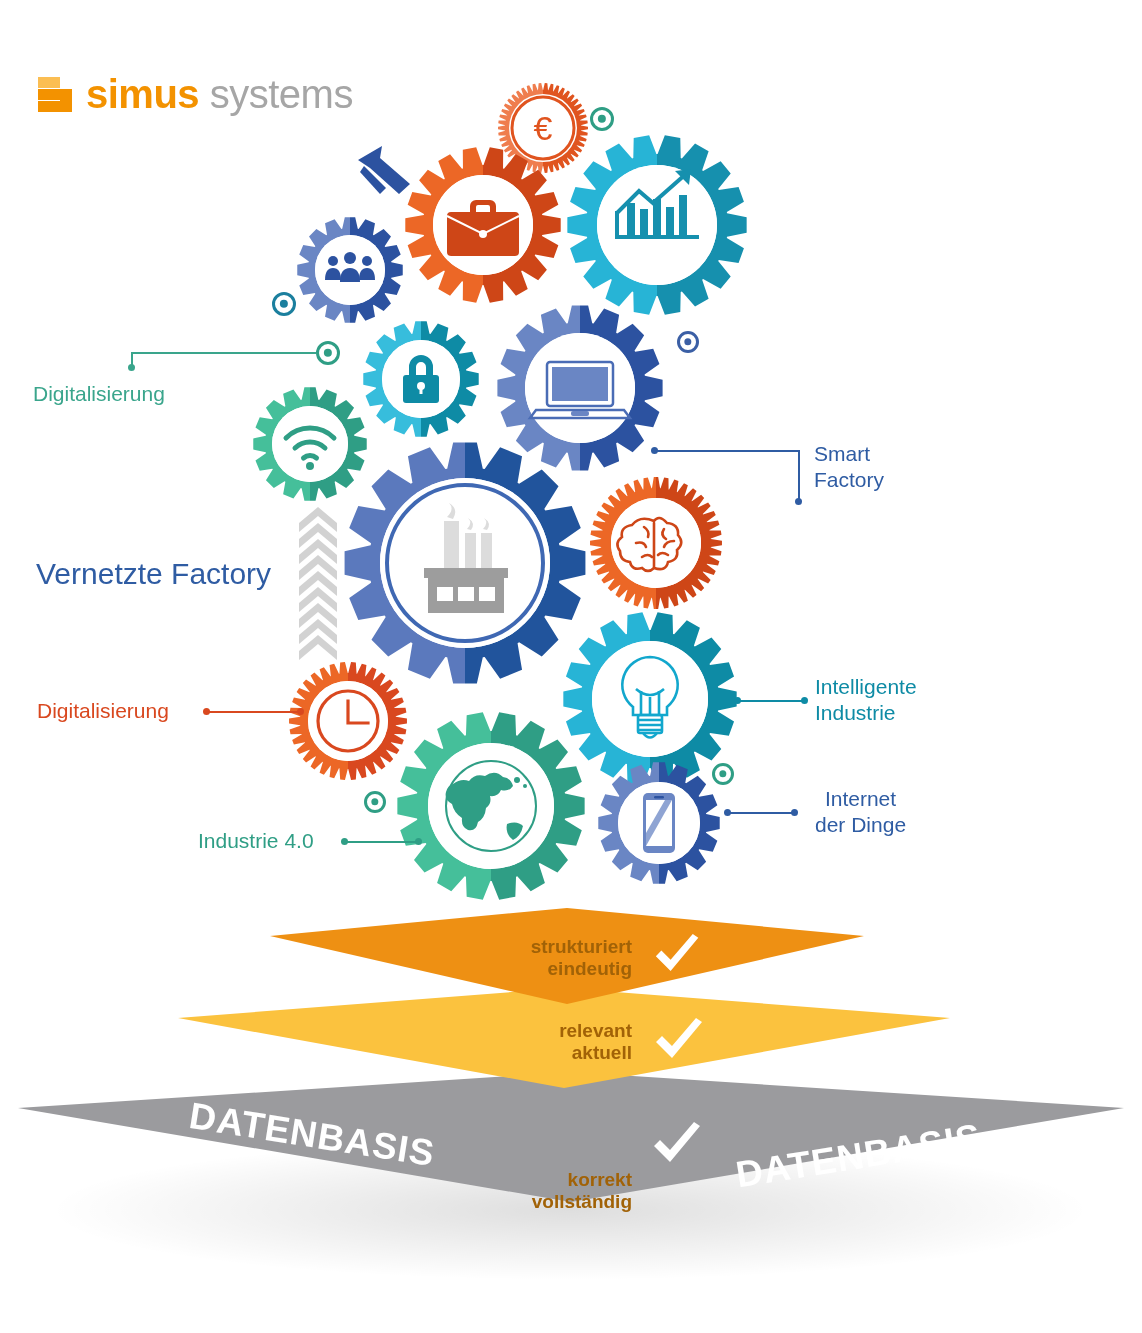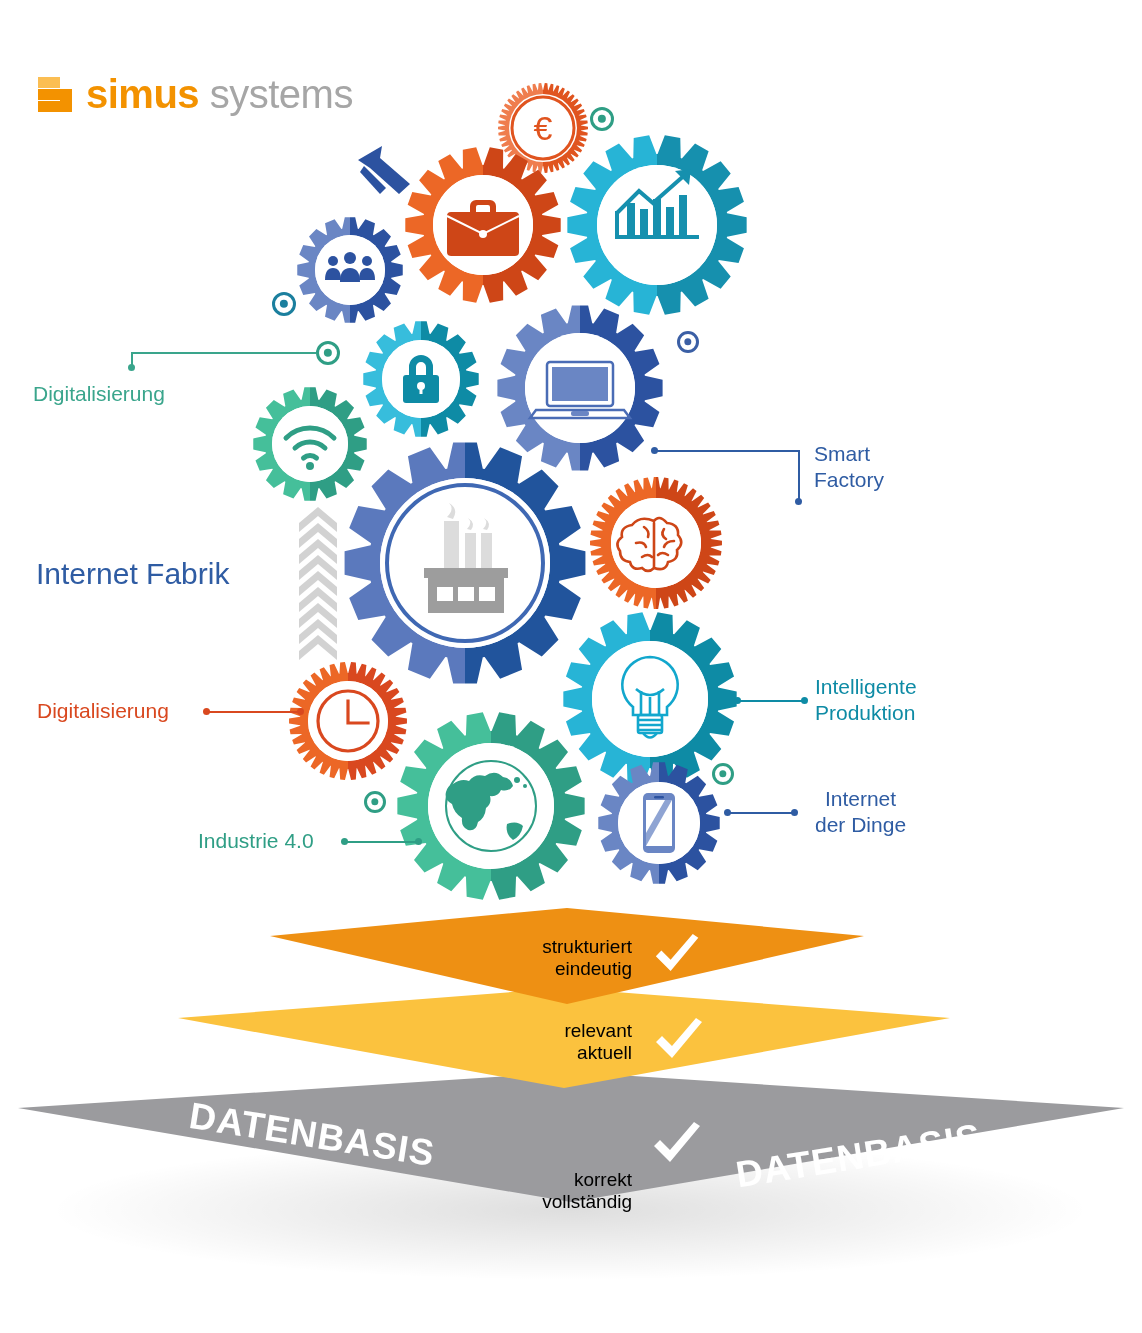--- a/index.html
+++ b/index.html
@@ -36,21 +36,21 @@
   
   .gear{position:absolute;}
   .gear svg{display:block;overflow:visible;}
 
   
   .chev{position:absolute;}
 
   
   .layer{position:absolute;}
   .layer svg{display:block;}
-  .ltext{position:absolute;color:#000000;font-weight:normal;text-align:right;line-height:1.18;}
+  .ltext{position:absolute;color:#a16207;font-weight:bold;text-align:right;line-height:1.18;}
   .check{position:absolute;}
   .dbword{position:absolute;color:#fff;font-weight:bold;font-size:37px;
           letter-spacing:1px;white-space:nowrap;}
 </style>
 </head>
 <body>
 
 <div id="stage">
 
   <div class="logo">
@@ -364,21 +364,21 @@
 
   <div class="conn">
     <div class="h" style="left:655px;top:450px;width:145px;background:#2f5ca3;"></div>
     <div class="v" style="left:798px;top:450px;height:52px;background:#2f5ca3;"></div>
     <div class="dot" style="left:651px;top:447px;background:#2f5ca3;"></div>
     <div class="dot" style="left:795px;top:498px;background:#2f5ca3;"></div>
   </div>
   <div class="lbl mid" style="left:814px;top:441px;color:#2f5ca3;">Smart
 Factory</div>
 
-  <div class="lbl big" style="left:36px;top:556px;color:#2f5ca3;">Internet Fabrik</div>
+  <div class="lbl big" style="left:36px;top:556px;color:#2f5ca3;">Vernetzte Factory</div>
 
   <div class="conn">
     <div class="h" style="left:207px;top:711px;width:95px;background:#d9481f;"></div>
     <div class="dot" style="left:203px;top:708px;background:#d9481f;"></div>
     <div class="dot" style="left:297px;top:708px;background:#d9481f;"></div>
   </div>
   <div class="lbl mid" style="left:37px;top:698px;color:#d9481f;">Digitalisierung</div>
 
   <div class="conn">
     <div class="h" style="left:345px;top:841px;width:75px;background:#2f9e85;"></div>
@@ -386,21 +386,21 @@
     <div class="dot" style="left:415px;top:838px;background:#2f9e85;"></div>
   </div>
   <div class="lbl mid" style="left:198px;top:828px;color:#2f9e85;">Industrie 4.0</div>
 
   <div class="conn">
     <div class="h" style="left:738px;top:700px;width:68px;background:#0e8ba5;"></div>
     <div class="dot" style="left:734px;top:697px;background:#0e8ba5;"></div>
     <div class="dot" style="left:801px;top:697px;background:#0e8ba5;"></div>
   </div>
   <div class="lbl mid" style="left:815px;top:674px;color:#0e8ba5;">Intelligente
-Produktion</div>
+Industrie</div>
 
   <div class="conn">
     <div class="h" style="left:728px;top:812px;width:68px;background:#2f5ca3;"></div>
     <div class="dot" style="left:724px;top:809px;background:#2f5ca3;"></div>
     <div class="dot" style="left:791px;top:809px;background:#2f5ca3;"></div>
   </div>
   <div class="lbl mid" style="left:815px;top:786px;color:#2f5ca3;text-align:center;">Internet
 der Dinge</div>
 
   <svg class="layer" style="left:40px;top:1130px;" width="1060" height="160">

